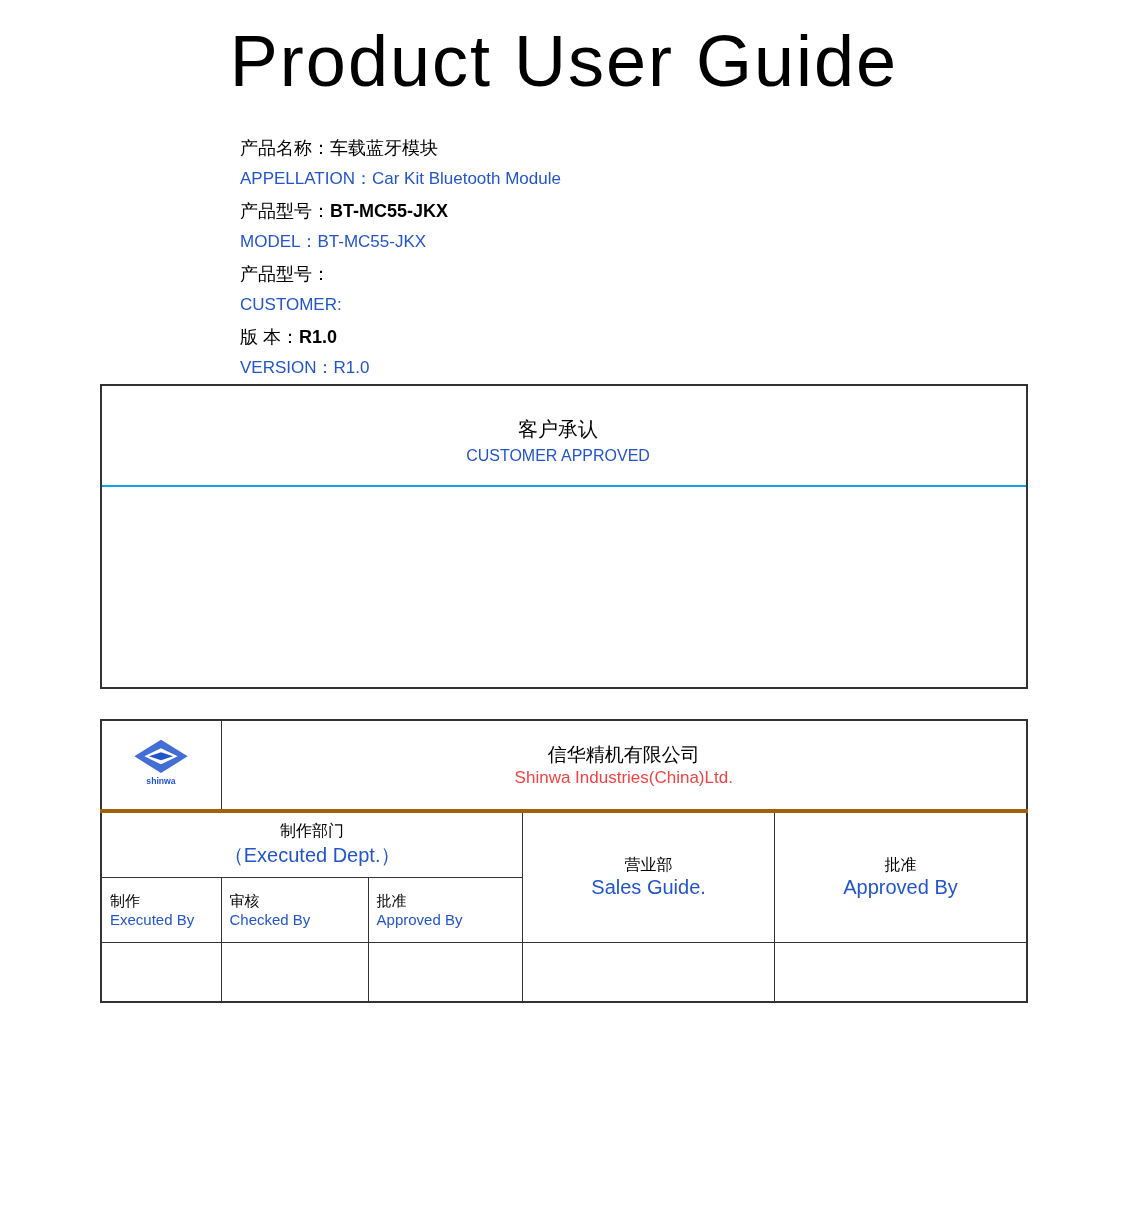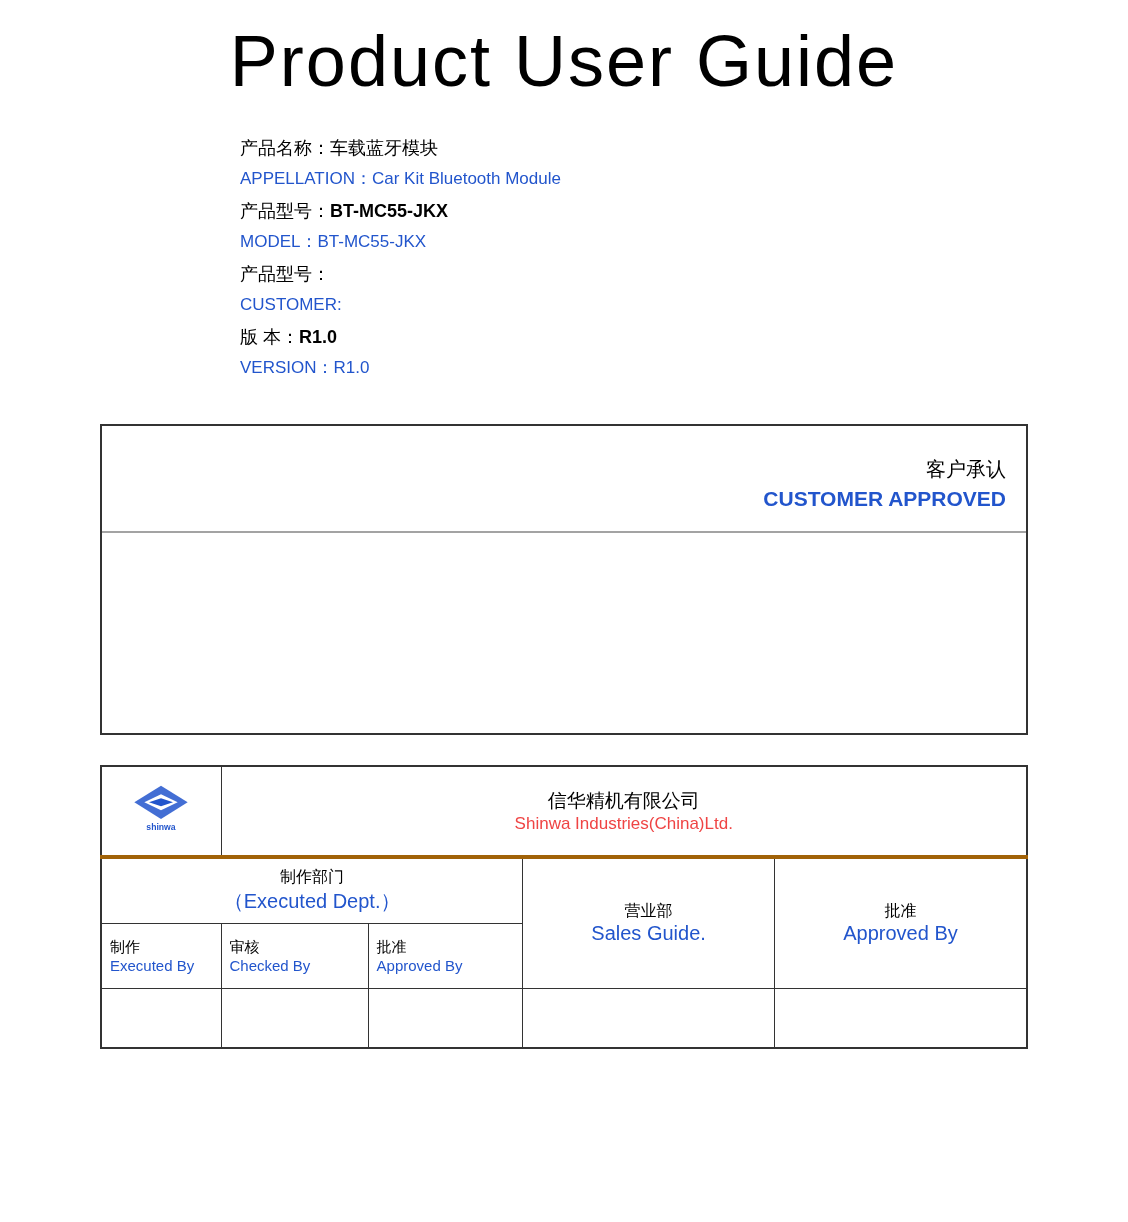--- a/index.html
+++ b/index.html
@@ -24,52 +24,51 @@
       text-align: center;
       font-size: 72px;
       font-weight: 400;
       letter-spacing: 2px;
       margin-bottom: 30px;
       font-family: Arial, sans-serif;
       color: #000;
     }
     .product-info {
       margin-left: 200px;
-      margin-bottom: 40px;
       line-height: 1.8;
     }
     .product-info .chinese-row {
       font-size: 18px;
       color: #000;
     }
     .product-info .english-row {
       font-size: 17px;
       color: #2255cc;
     }
     .product-info .bold-value {
       font-weight: bold;
     }
     .customer-approved-box {
       border: 2px solid #333;
       margin: 0 60px 30px 60px;
     }
     .ca-header {
-      text-align: right;
+      text-align: center;
       padding: 30px 20px 20px 8px;
-      border-bottom: 2px solid #a3a3a3;
+      border-bottom: 2px solid #0ea5e9;
     }
     .ca-header .chinese-title {
       font-size: 20px;
       color: #000;
       display: block;
       margin-bottom: 4px;
     }
     .ca-header .english-title {
-      font-size: 21px;
-      font-weight: bold;
+      font-size: 16px;
+      font-weight: normal;
       color: #2255cc;
       display: block;
     }
     .ca-content {
       min-height: 200px;
       padding: 20px;
     }
     .company-table-wrapper {
       margin: 20px 60px 30px 60px;
     }

